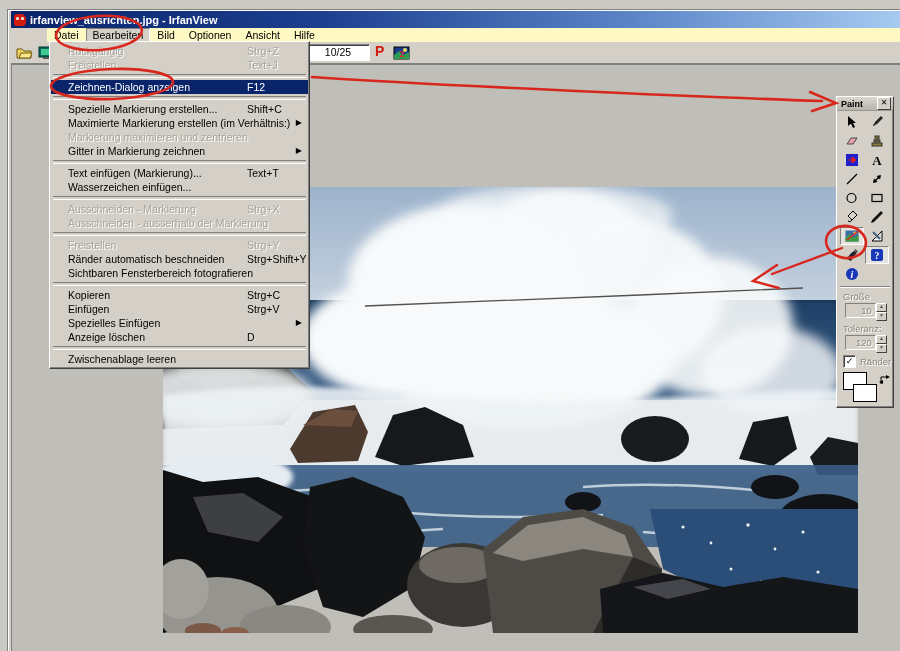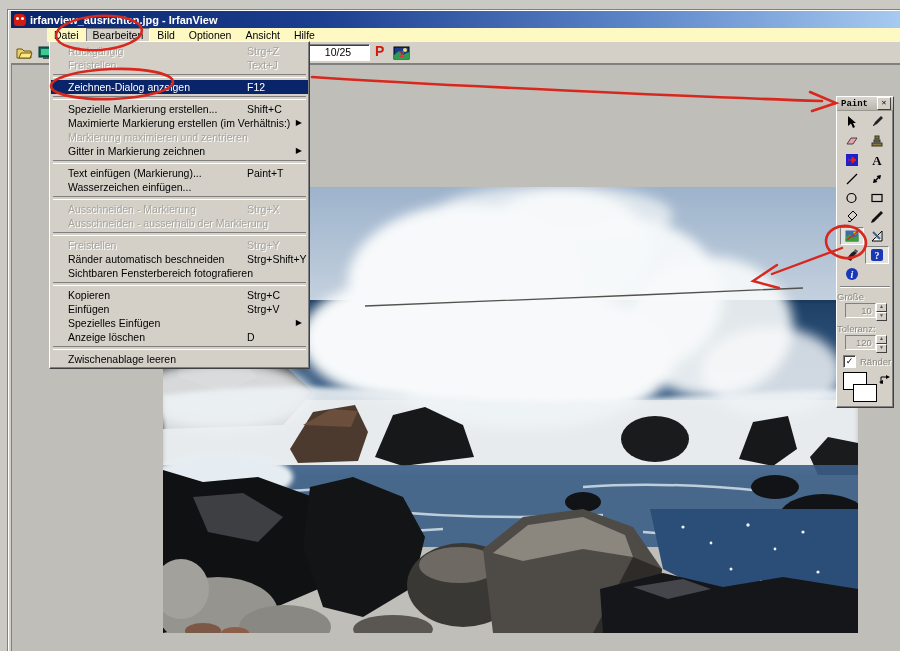--- a/index.html
+++ b/index.html
@@ -35,29 +35,29 @@
   .mrow .sc{position:absolute;left:196px;top:0;}
   .mrow .sub{position:absolute;right:6px;top:0;font-size:8px;}
   .mrow.disabled{color:#a6a49c;text-shadow:1px 1px 0 #fff;}
   .mrow.hl{background:#0a246a;color:#fff;text-shadow:none;}
   .msep{height:2px;margin:2px 2px;border-top:1px solid #808080;border-bottom:1px solid #fff;}
   
   .panel{left:836px;top:96px;width:58px;height:312px;background:#d4d0c8;z-index:40;
     border:1px solid;border-color:#fff #404040 #404040 #fff;box-shadow:inset -1px -1px 0 #808080;
     box-sizing:border-box;}
   .ptitle{height:13px;background:linear-gradient(#d9d6cf,#b9b6ae);display:flex;align-items:center;
-    font-size:9px;font-weight:bold;color:#000;padding:0 2px 0 4px;border-bottom:1px solid #9a978f;font-family:Liberation Mono, monospace;}
+    font-size:9px;font-weight:bold;color:#000;padding:0 2px 0 4px;border-bottom:1px solid #9a978f;}
   .ptitle .t{flex:1;}
   .pclose{width:12px;height:11px;background:#d4d0c8;border:1px solid;border-color:#fff #404040 #404040 #fff;
     font-size:8px;line-height:9px;text-align:center;color:#000;}
   .tools{display:grid;grid-template-columns:1fr 1fr;padding:2px 3px 0 3px;row-gap:1px;}
   .tool{width:24px;height:18px;display:flex;align-items:center;justify-content:center;}
   .tool.active{border:1px solid;border-color:#808080 #fff #fff #808080;background:#e4e2dc;box-sizing:border-box;}
   .pgroove{margin:3px 3px;border-top:1px solid #808080;border-bottom:1px solid #fff;}
-  .plabel{font-size:9.5px;color:#8a887f;text-shadow:1px 1px 0 #fff;}
+  .plabel{font-size:9.5px;color:#8a887f;text-shadow:1px 1px 0 #fff;padding-left:6px;}
   .spin{display:flex;margin:1px 6px 2px 8px;justify-content:space-between;}
   .spinval{width:28px;height:13px;background:#d4d0c8;border:1px solid;border-color:#808080 #fff #fff #808080;
     font-size:9.5px;color:#8a887f;text-shadow:1px 1px 0 #fff;text-align:right;padding-right:3px;line-height:13px;}
   .spinbtns{display:flex;flex-direction:column;width:12px;}
   .spinbtn{height:7px;background:#d4d0c8;border:1px solid;border-color:#fff #404040 #404040 #fff;
     font-size:5px;line-height:5px;text-align:center;color:#555;}
   .chk{display:flex;align-items:center;margin:2px 0 0 6px;}
   .chkbox{width:11px;height:11px;background:#fff;border:1px solid;border-color:#808080 #fff #fff #808080;
     box-shadow:inset 1px 1px 0 #404040;font-size:9px;line-height:11px;text-align:center;color:#000;margin-right:4px;}
   .swatches{position:relative;height:40px;margin:4px 4px 0 6px;}
@@ -212,21 +212,21 @@
       <div class="mrow disabled"><span>Rückgängig</span><span class="sc">Strg+Z</span></div>
       <div class="mrow disabled"><span>Freistellen</span><span class="sc">Text+J</span></div>
       <div class="msep"></div>
       <div class="mrow hl"><span>Zeichnen-Dialog anzeigen</span><span class="sc">F12</span></div>
       <div class="msep"></div>
       <div class="mrow"><span>Spezielle Markierung erstellen...</span><span class="sc">Shift+C</span></div>
       <div class="mrow"><span>Maximierte Markierung erstellen (im Verhältnis:)</span><span class="sub">▶</span></div>
       <div class="mrow disabled"><span>Markierung maximieren und zentrieren</span></div>
       <div class="mrow"><span>Gitter in Markierung zeichnen</span><span class="sub">▶</span></div>
       <div class="msep"></div>
-      <div class="mrow"><span>Text einfügen (Markierung)...</span><span class="sc">Paint+T</span></div>
+      <div class="mrow"><span>Text einfügen (Markierung)...</span><span class="sc">Text+T</span></div>
       <div class="mrow"><span>Wasserzeichen einfügen...</span></div>
       <div class="msep"></div>
       <div class="mrow disabled"><span>Ausschneiden - Markierung</span><span class="sc">Strg+X</span></div>
       <div class="mrow disabled"><span>Ausschneiden - ausserhalb der Markierung</span></div>
       <div class="msep"></div>
       <div class="mrow disabled"><span>Freistellen</span><span class="sc">Strg+Y</span></div>
       <div class="mrow"><span>Ränder automatisch beschneiden</span><span class="sc">Strg+Shift+Y</span></div>
       <div class="mrow"><span>Sichtbaren Fensterbereich fotografieren</span></div>
       <div class="msep"></div>
       <div class="mrow"><span>Kopieren</span><span class="sc">Strg+C</span></div>

